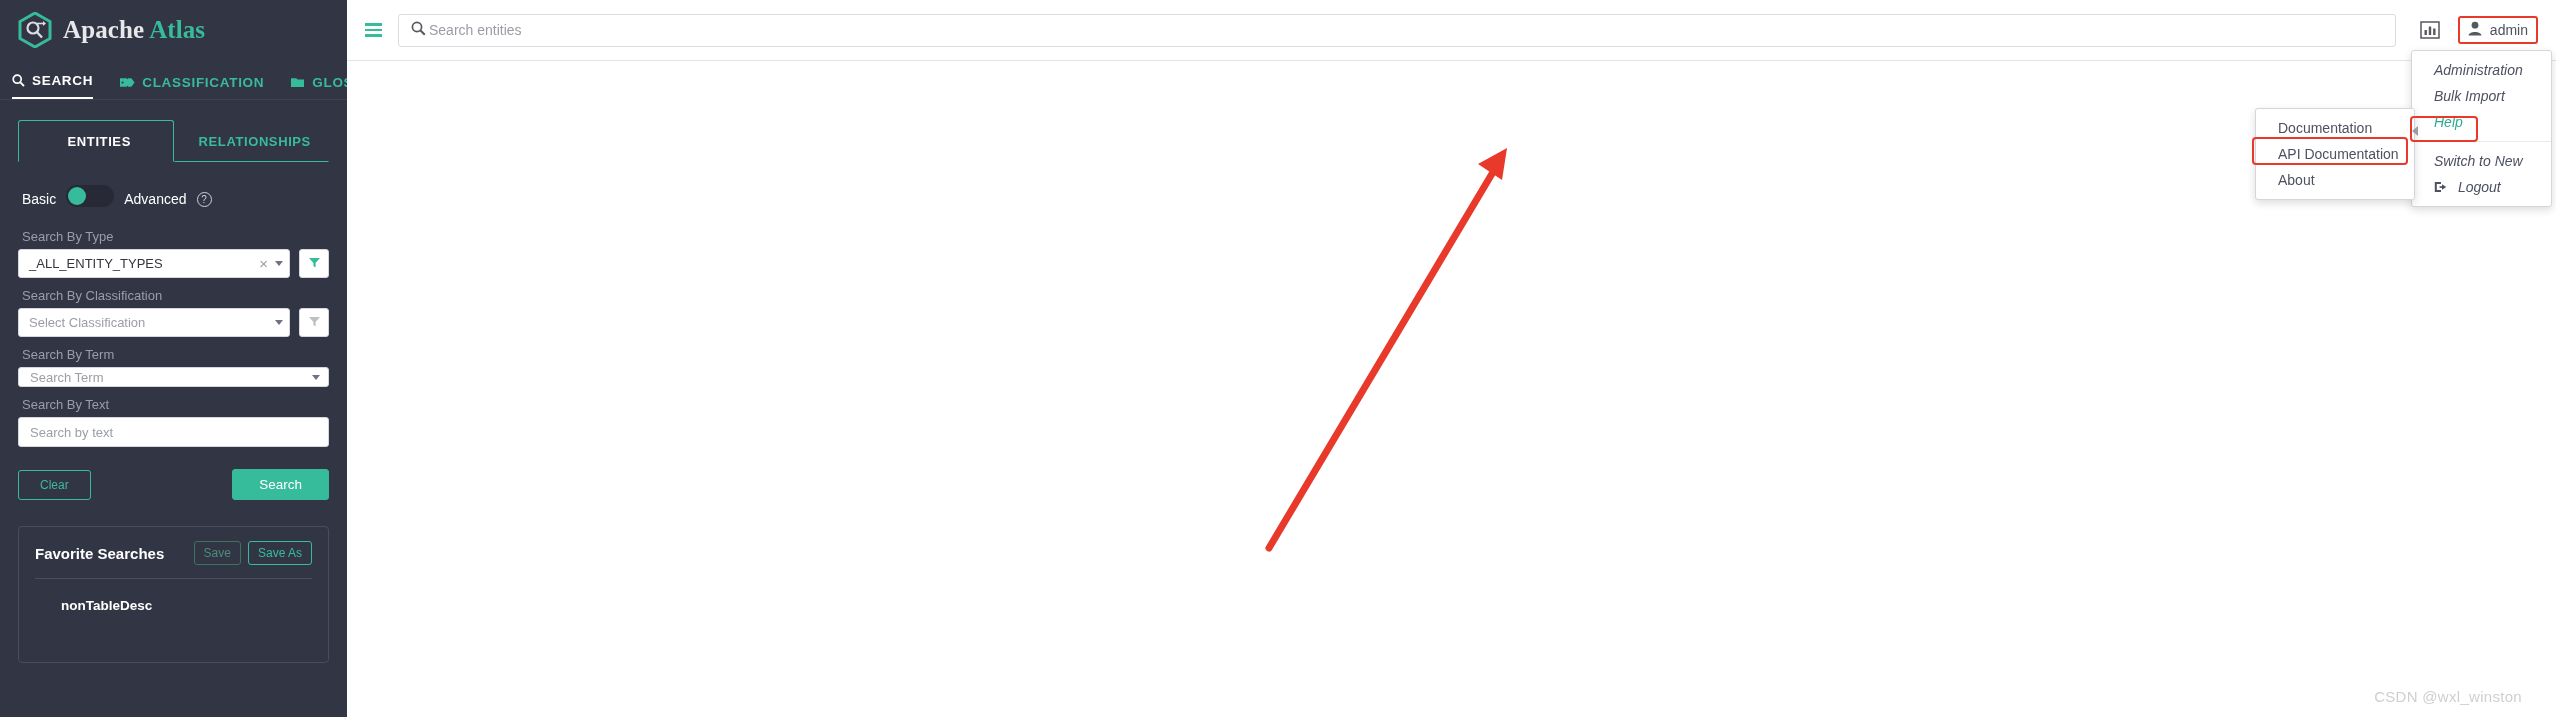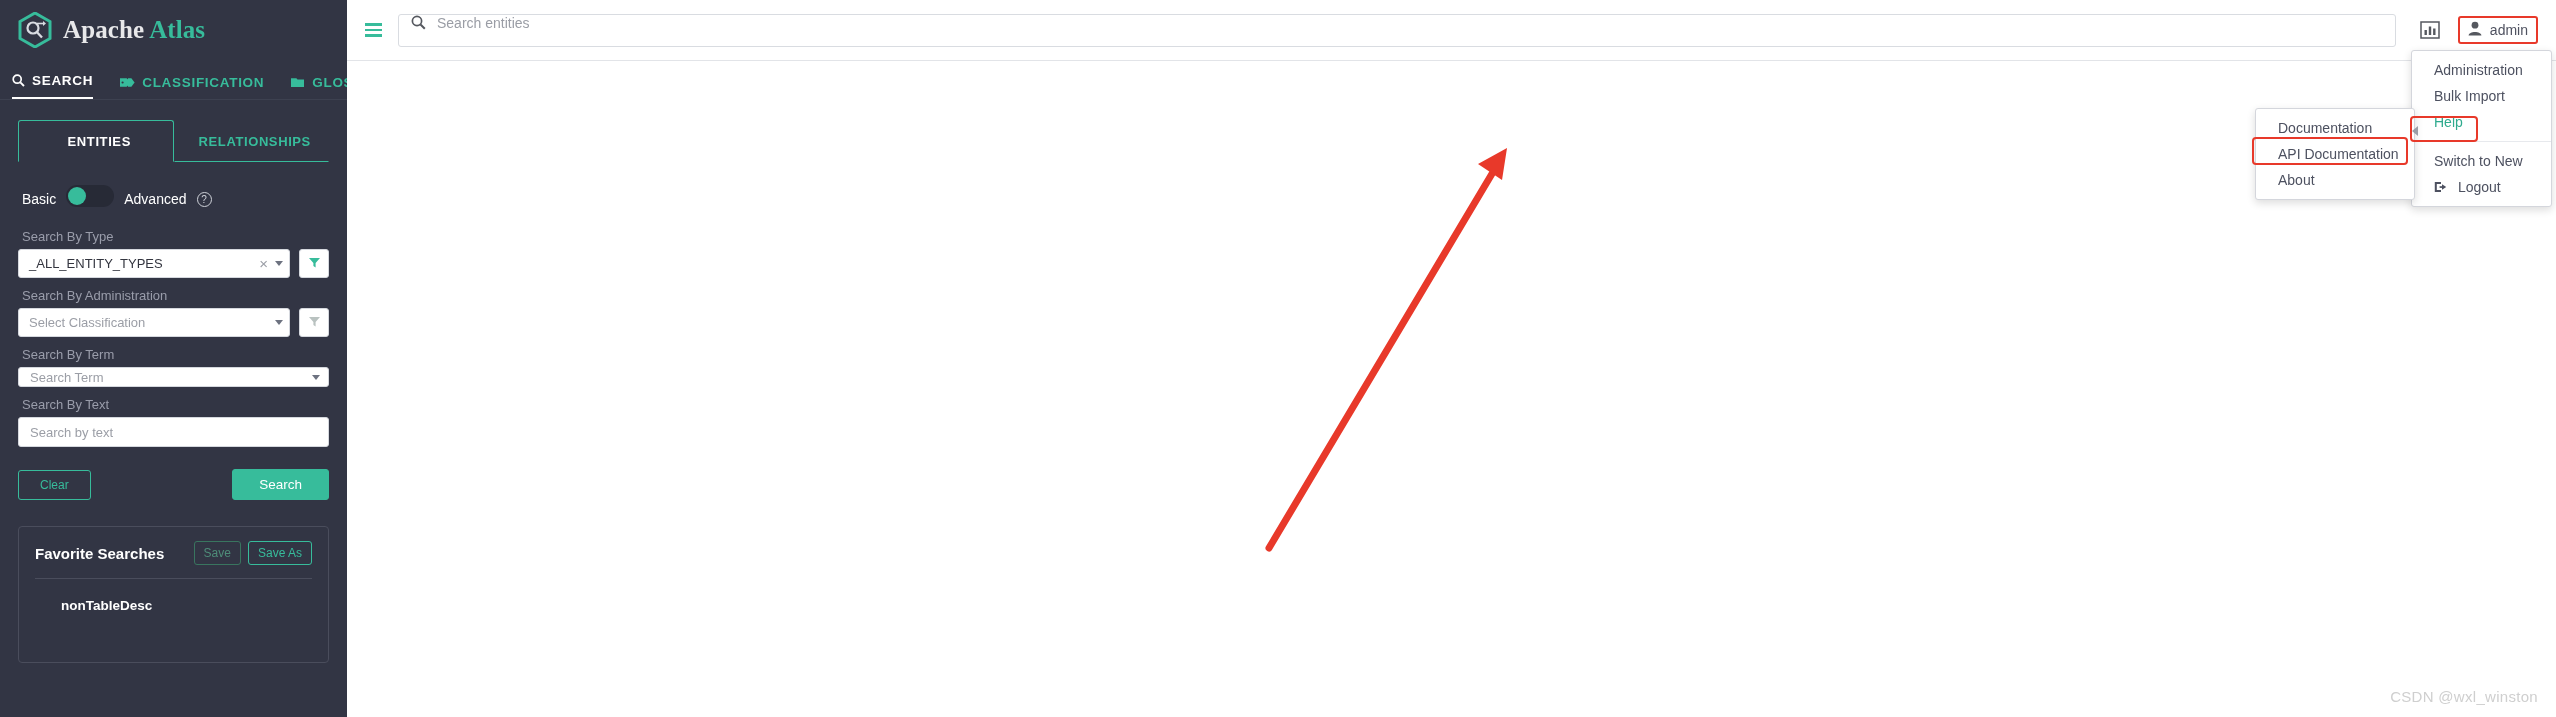--- a/index.html
+++ b/index.html
@@ -246,23 +246,23 @@
     padding: 0 18px 0 18px;
     gap: 16px;
   }
   .hamburger { display: flex; flex-direction: column; gap: 3px; cursor: pointer; }
   .hamburger span { display: block; width: 17px; height: 2.5px; background: #37bc9b; }
   .searchbox {
     flex: 1 1 auto;
     height: 33px;
     border: 1px solid #d9dce1;
     border-radius: 3px;
-    display: flex; align-items: flex-start;
+    display: flex; align-items: center;
     padding: 0 12px;
-    gap: 11px;
+    gap: 3px;
     cursor: text;
   }
   .searchbox .ph { color: #9a9da5; font-size: 14px; }
   .top-right { display: flex; align-items: center; gap: 18px; margin-left: 8px; }
   .stats-icon { cursor: pointer; display: flex; }
   .admin-chip {
     display: flex; align-items: center; gap: 8px;
     font-size: 14px; color: #4f5260;
     border: 2px solid #e8392a;
     border-radius: 3px;
@@ -298,42 +298,42 @@
     font-size: 14px;
     color: #4d5160;
     padding: 5px 22px 5px 22px;
     white-space: nowrap;
     cursor: pointer;
   }
   .menu-item.teal { color: #2fab8e; }
   .menu-sep { height: 1px; background: #e7e9ed; margin: 6px 0; }
   .menu-item .mi-ic { margin-right: 7px; }
 
-  #user-menu { top: 50px; right: 4px; width: 141px; }
+  #user-menu { top: 50px; right: 4px; width: 141px; font-style: italic; }
   #help-menu  { top: 108px; right: 141px; width: 160px; }
 
   .hl-box {
     position: absolute;
     border: 2px solid #e8392a;
     border-radius: 4px;
     pointer-events: none;
     z-index: 60;
   }
   .submenu-arrow {
     position: absolute;
     width: 0; height: 0;
     border-top: 5px solid transparent;
     border-bottom: 5px solid transparent;
     border-right: 6px solid #9a9da6;
     z-index: 55;
   }
   .arrow-svg { position: absolute; left: 0; top: 0; pointer-events: none; z-index: 50; }
   .watermark {
     position: absolute;
-    right: 18px; bottom: 12px;
+    right: 34px; bottom: 12px;
     color: #cfcfcf;
     font-size: 15px;
     letter-spacing: .3px;
   }
 </style>
 </head>
 <body>
 
 <div class="app">
 
@@ -415,21 +415,21 @@
             <span>
               <svg width="13" height="13" viewBox="0 0 13 13">
                 <path d="M1 2 L12 2 L7.6 7 L7.6 11.4 L5.4 10 L5.4 7 Z" fill="#37bc9b"></path>
               </svg>
             </span>
           </div>
         </div>
       </div>
 
       <div class="field">
-        <div class="field-label">Search By Administration</div>
+        <div class="field-label">Search By Classification</div>
         <div class="ctl-row">
           <div class="ctl">
             <span class="ph">Select Classification</span>
             <span class="caret"></span>
           </div>
           <div class="funnel-btn">
             <span>
               <svg width="13" height="13" viewBox="0 0 13 13">
                 <path d="M1 2 L12 2 L7.6 7 L7.6 11.4 L5.4 10 L5.4 7 Z" fill="#b9c2c0"></path>
               </svg>

